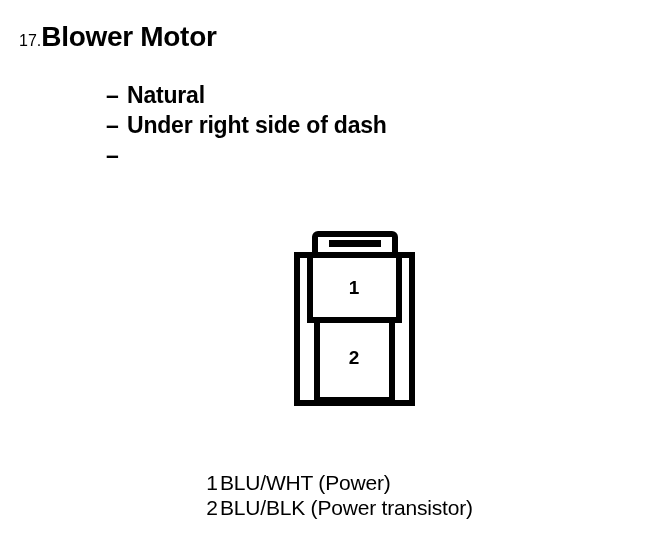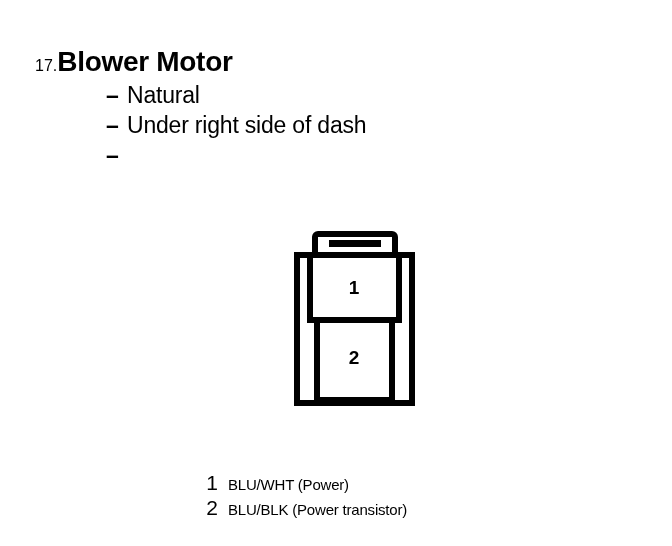--- a/index.html
+++ b/index.html
@@ -13,27 +13,26 @@
     position: relative;
     overflow: hidden;
     font-family: "Liberation Sans", sans-serif;
     color: #000000;
     -webkit-font-smoothing: none;
   }
 
   
   #header {
     position: absolute;
-    left: 35px;
+    left: 19px;
     top: 23px;
     width: 620px;
     height: 48px;
     display: flex;
     align-items: baseline;
-    margin-top: 25px;
   }
   #header-title {
     font-size: 28px;
     font-weight: bold;
     letter-spacing: -0.3px;
     line-height: 1;
   }
 
   
   #bullet-list {
@@ -49,21 +48,21 @@
   }
   .bullet-dash {
     font-size: 23px;
     font-weight: bold;
     line-height: 30px;
     width: 21px;
     flex: 0 0 21px;
   }
   .bullet-text {
     font-size: 23px;
-    font-weight: normal;
+    font-weight: bold;
     line-height: 30px;
     letter-spacing: -0.2px;
     white-space: nowrap;
   }
 
   
   #connector-diagram {
     position: absolute;
     left: 286px;
     top: 228px;
@@ -93,24 +92,24 @@
     height: 25px;
   }
   .legend-num {
     font-size: 21px;
     line-height: 25px;
     width: 22px;
     flex: 0 0 22px;
     text-align: right;
   }
   .legend-label {
-    font-size: 15px;
+    font-size: 21px;
     line-height: 25px;
     letter-spacing: -0.2px;
-    margin-left: 10px;
+    margin-left: 2px;
     white-space: nowrap;
     text-align: center;
   }
 </style>
 </head>
 <body>
 
 <div id="header">
   <span>17.</span>
   <span id="header-title">Blower Motor</span>

